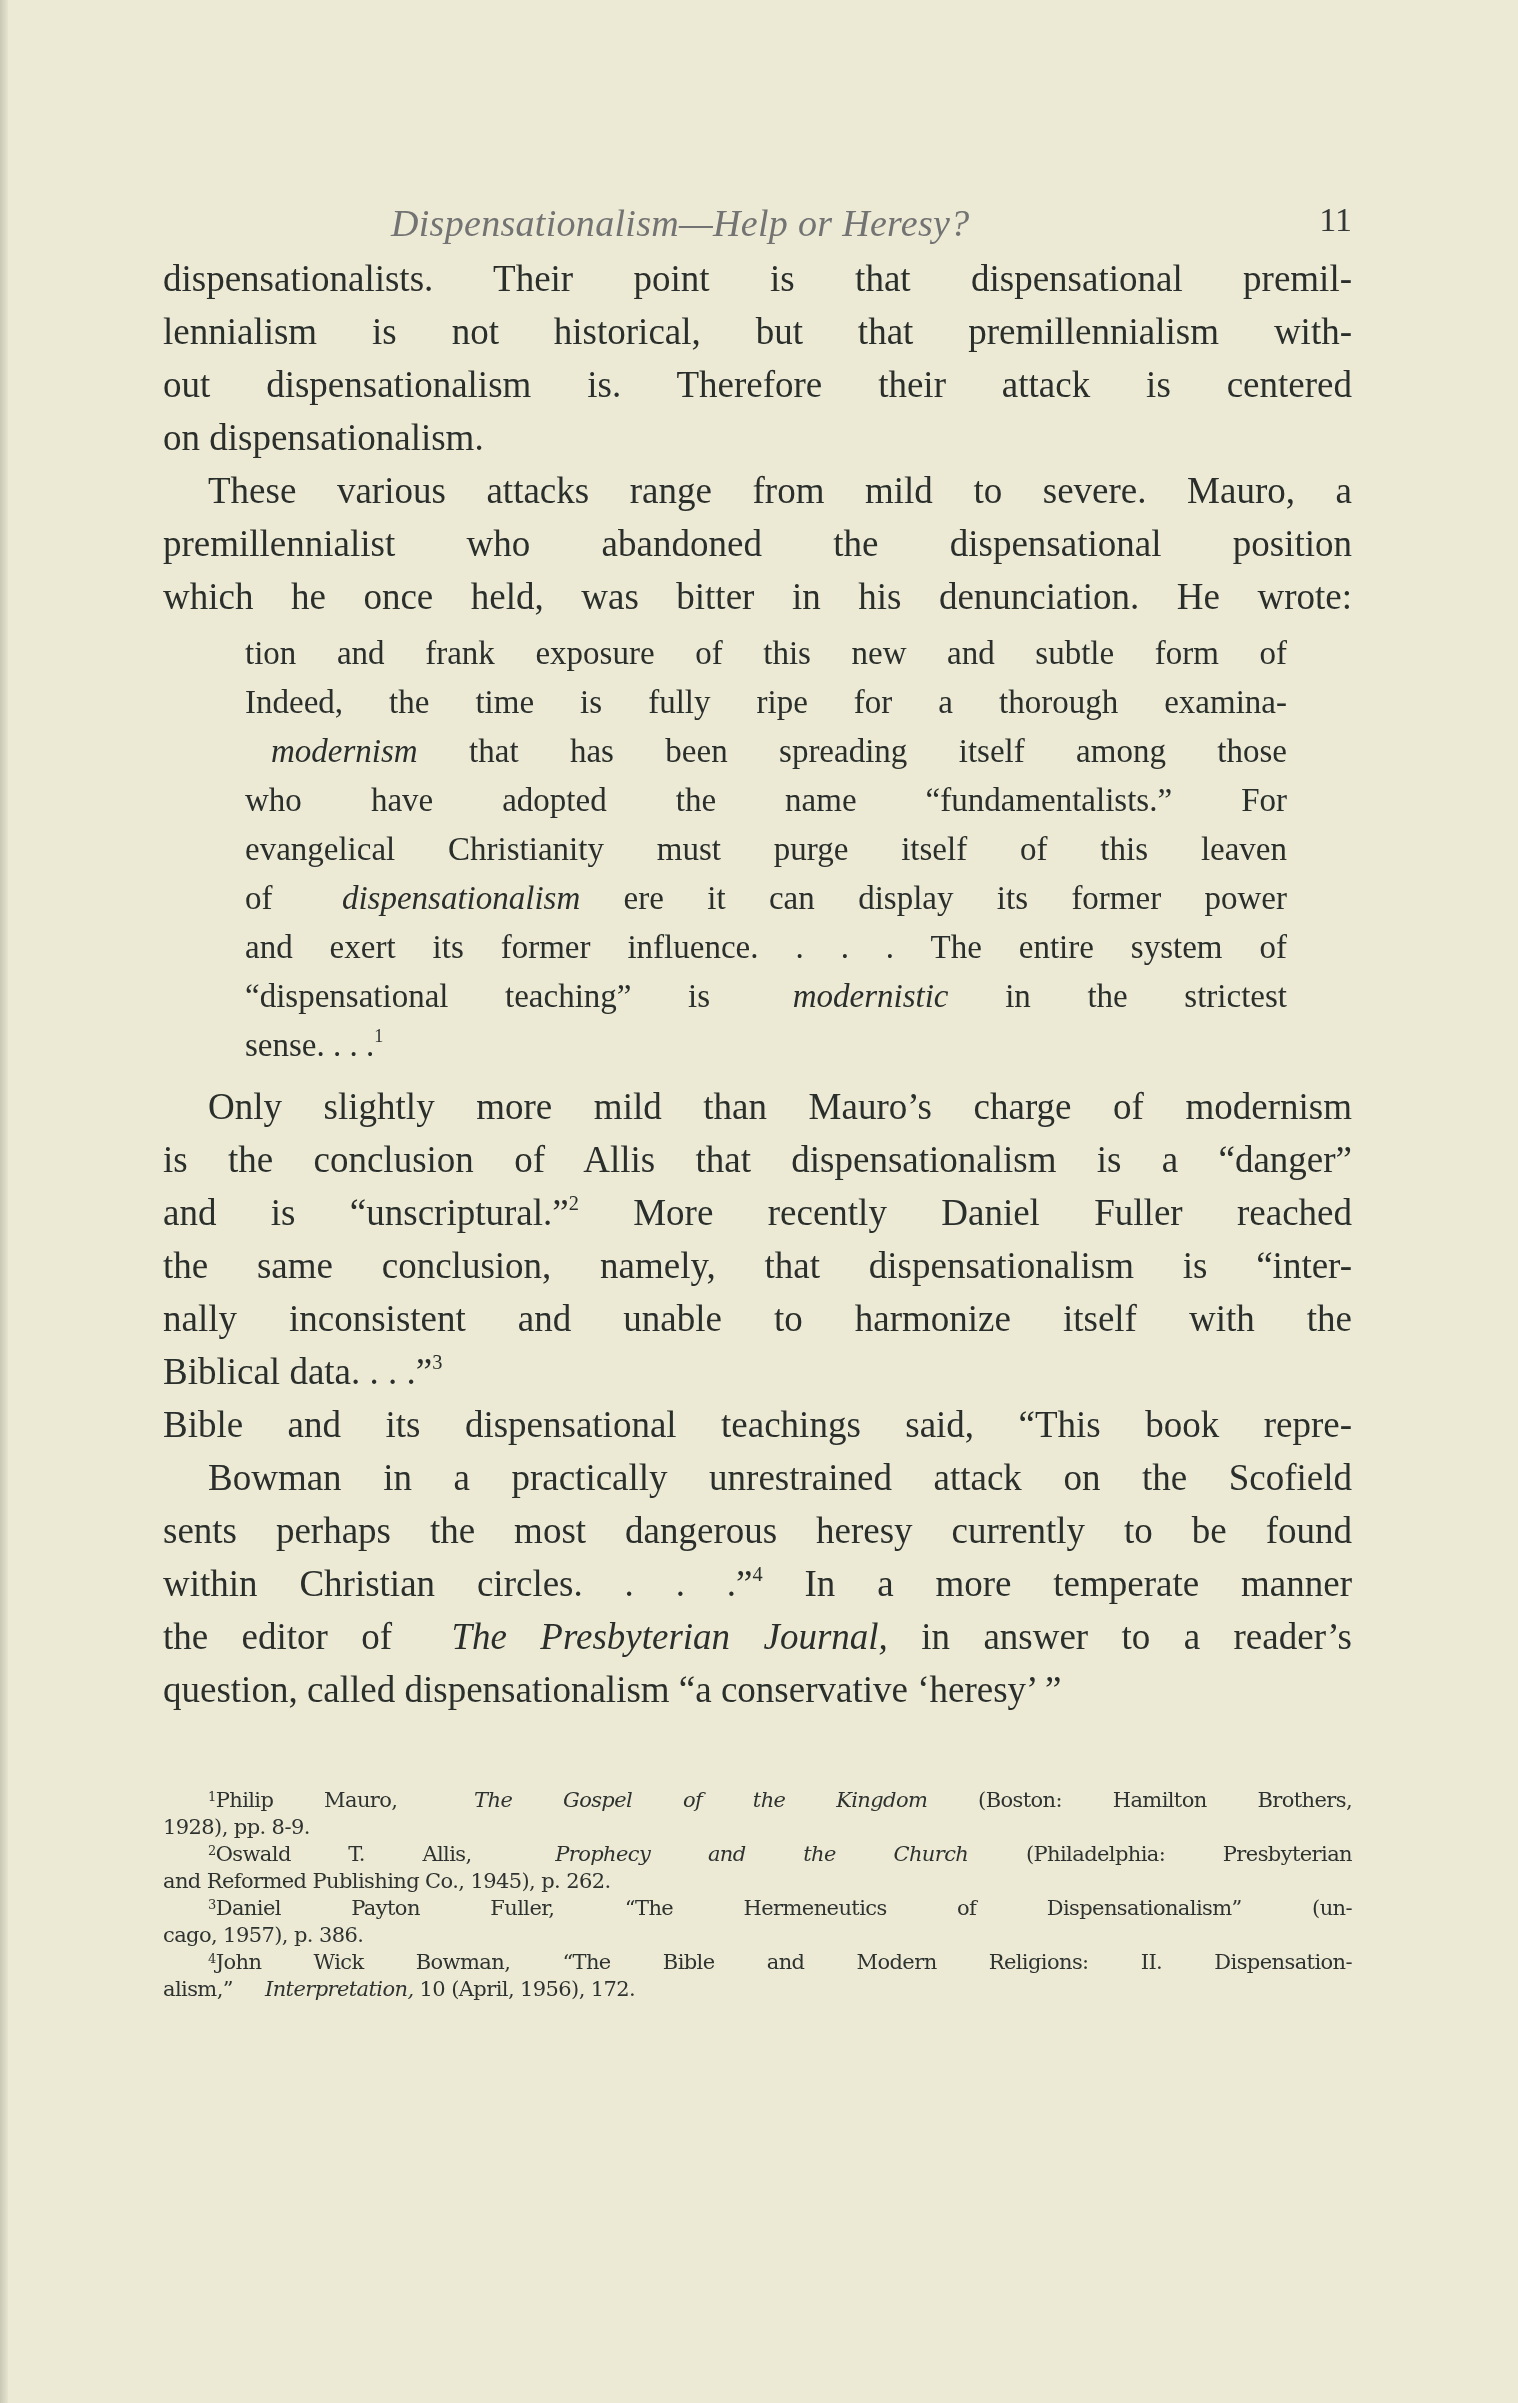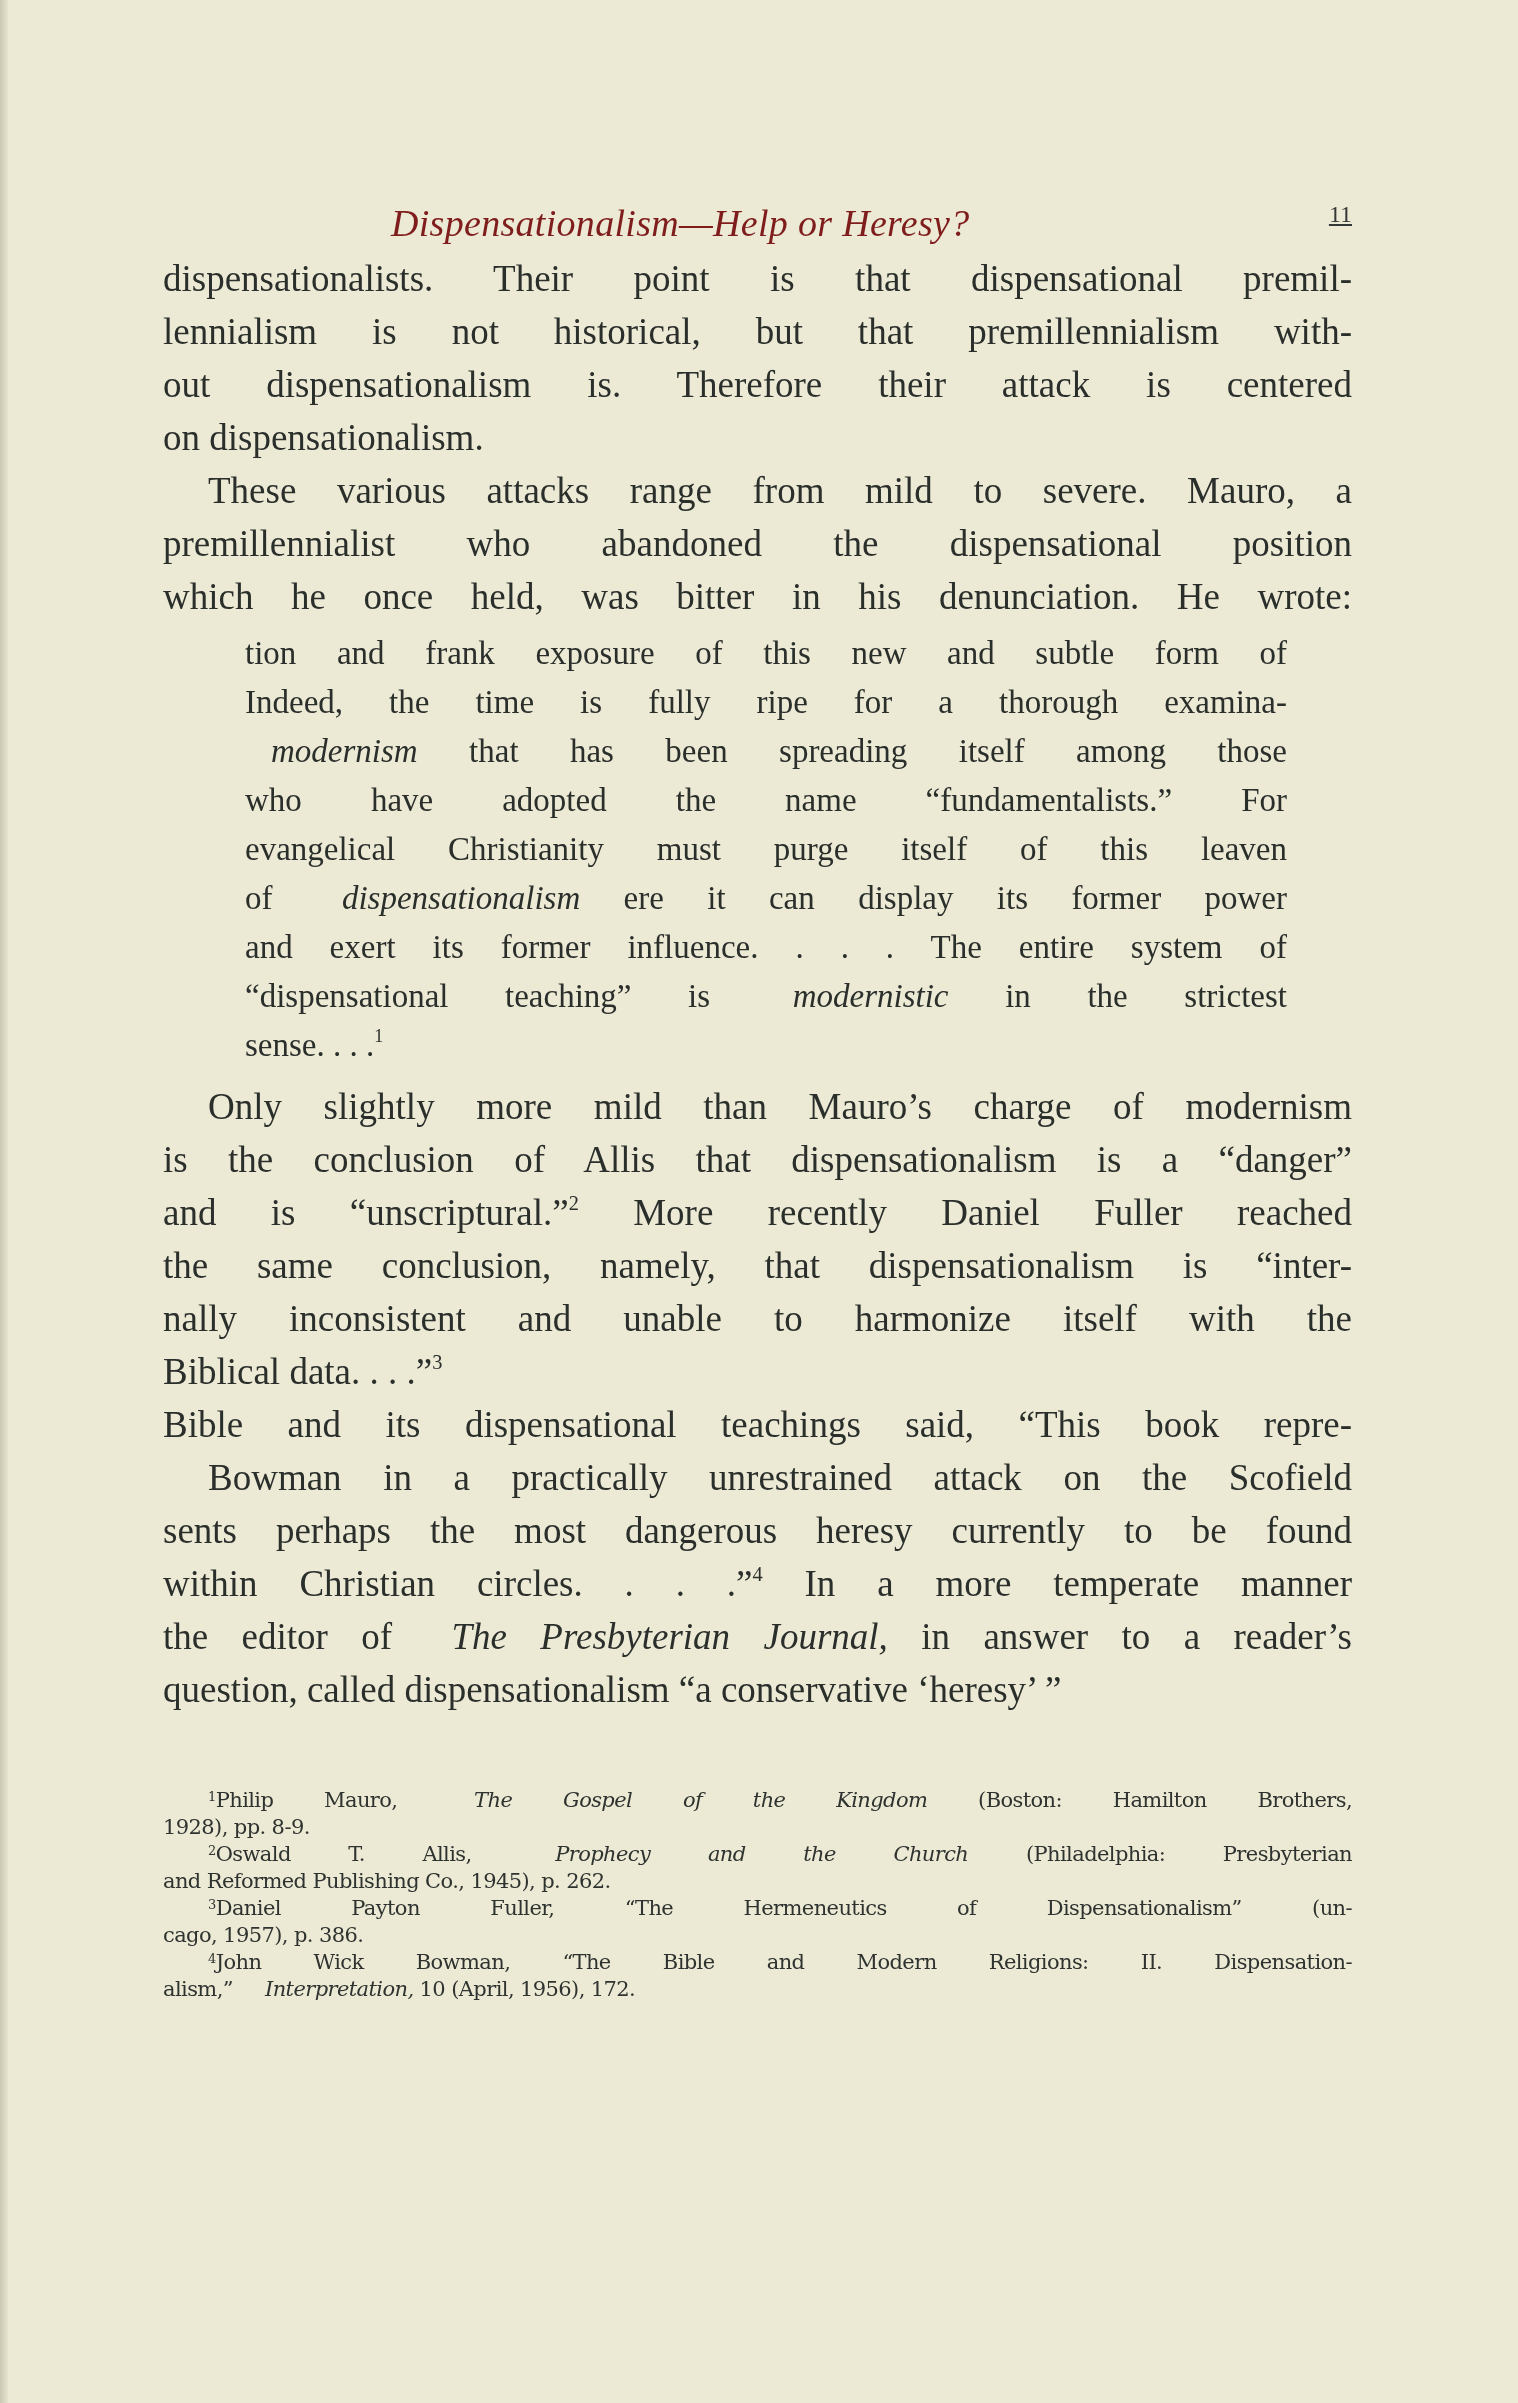--- a/index.html
+++ b/index.html
@@ -28,29 +28,28 @@
       width: 1189px;
       height: 50px;
     }
     .running-title {
       position: absolute;
       left: 228px;
       top: 0;
       font-style: italic;
       font-size: 38px;
       letter-spacing: 0.3px;
-      color: #7f1d1d;
+      color: #737373;
     }
     .page-number {
       position: absolute;
       right: 0;
       top: 0;
-      font-size: 24px;
+      font-size: 34px;
       color: #343836;
-      text-decoration: underline;
     }
     .body-text {
       position: absolute;
       top: 252px;
       left: 163px;
       width: 1189px;
     }
     .line {
       display: block;
       font-size: 37px;

